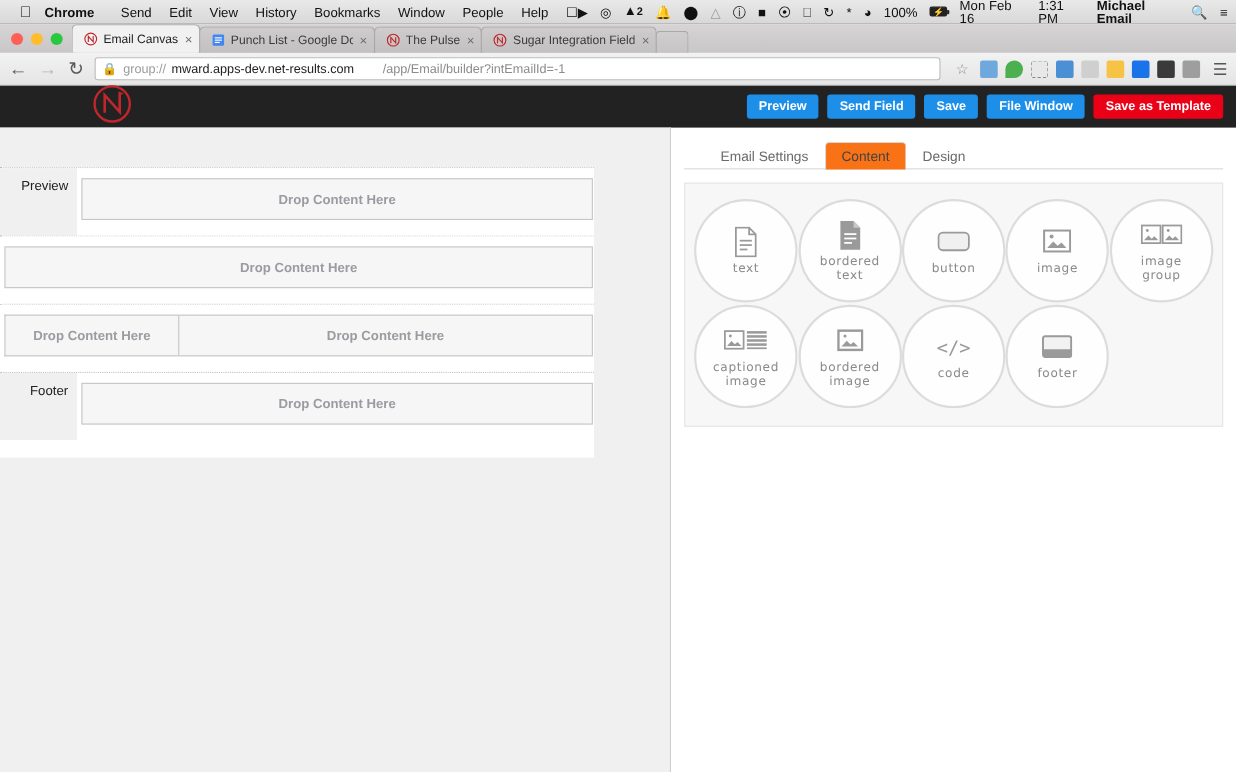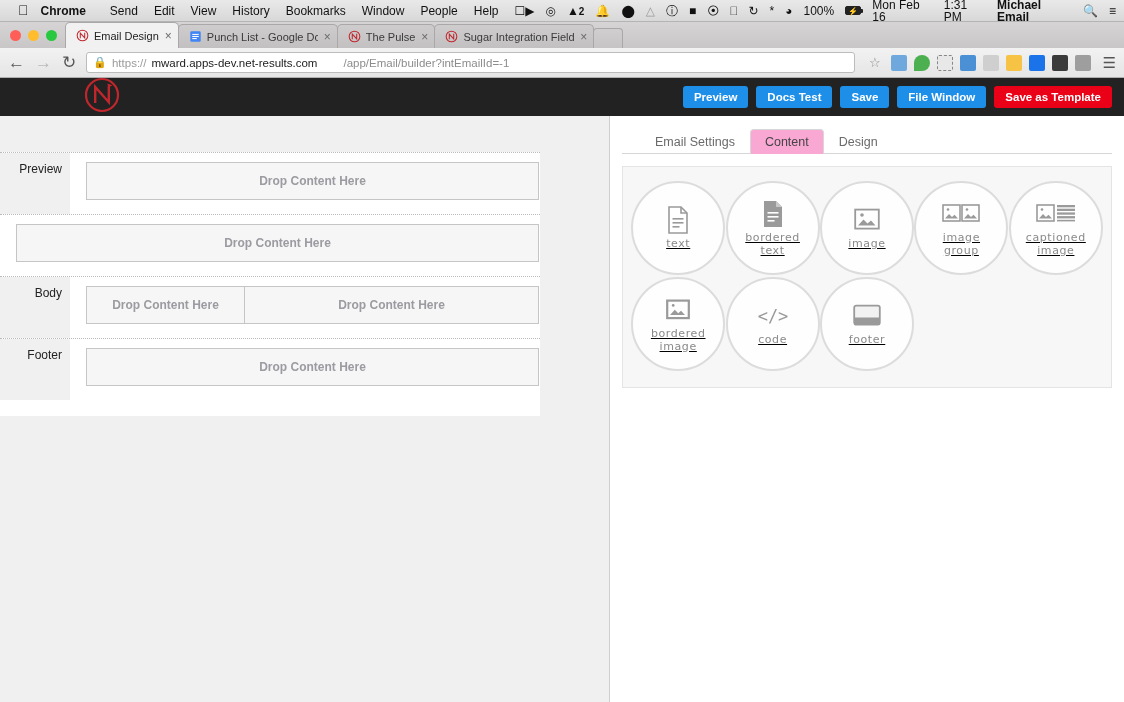--- a/index.html
+++ b/index.html
@@ -200,21 +200,21 @@
     flex: none;
     background: #f0f0f0;
     font-size: 12px;
     color: #222;
     text-align: right;
     padding: 9px 8px 0 0;
     line-height: 1.2;
   }
   .row .zone-wrap {
     flex: 1 1 auto;
-    padding: 9px 0 9px 16px;
+    padding: 9px 0 9px 4px;
     display: flex;
     background: #fff;
   }
   .dropzone {
     background: #f6f6f6;
     border: 1px solid #c5c5c5;
     height: 38px;
     display: flex;
     align-items: center;
     justify-content: center;
@@ -245,37 +245,36 @@
     color: #6a6a6a;
     padding: 5px 14px;
     border: 1px solid transparent;
     border-bottom: none;
     border-radius: 4px 4px 0 0;
     margin-bottom: -1px;
     cursor: pointer;
     white-space: nowrap;
   }
   .ptab.active {
-    background: #f9a8d4;
+    background: #f97316;
     border-color: #d7d7d7;
     color: #444;
   }
 
   .widgetbox {
     margin-top: 12px;
     background: #f7f7f7;
     border: 1px solid #e4e4e4;
     padding: 14px 8px 16px 8px;
   }
   .wgrid {
     display: grid;
     grid-template-columns: repeat(5, 1fr);
     row-gap: 2px;
     justify-items: center;
-    text-decoration: underline;
   }
   .widget {
     width: 94px; height: 94px;
     border: 2px solid #dcdcdc;
     border-radius: 50%;
     background: #fefefe;
     display: flex;
     flex-direction: column;
     align-items: center;
     justify-content: center;
@@ -345,21 +344,21 @@
   </div>
   <div class="tabs">
 
     <div class="tab active">
       <span class="favicon nr-fav">
         <svg width="13" height="13" viewBox="0 0 20 20">
             <circle cx="10" cy="10" r="8.2" fill="none" stroke="#c0272d" stroke-width="1.6"></circle>
             <path d="M6.6 14.2V6.2l6.8 7.6V5.8" fill="none" stroke="#c0272d" stroke-width="1.6"></path>
           </svg>
       </span>
-      <span class="tlabel">Email Design</span>
+      <span class="tlabel">Email Canvas</span>
       <span class="tclose">×</span>
     </div>
 
     <div class="tab">
       <span class="favicon">
         <svg width="13" height="13" viewBox="0 0 20 20">
             <rect x="2" y="2" width="16" height="16" rx="2" fill="#4285f4"></rect>
             <rect x="5" y="6" width="10" height="1.6" fill="#fff"></rect>
             <rect x="5" y="9.2" width="10" height="1.6" fill="#fff"></rect>
             <rect x="5" y="12.4" width="7" height="1.6" fill="#fff"></rect>
@@ -394,21 +393,21 @@
     <div class="tab newtab"></div>
   </div>
 </div>
 
 <div class="omnibar">
   <span class="navbtn">←</span>
   <span class="navbtn dim">→</span>
   <span class="navbtn">↻</span>
   <div class="urlbox" title="Search Google or type a URL">
     <span class="lock">🔒</span>
-    <span>https://</span>
+    <span>group://</span>
       <span class="u-host">mward.apps-dev.net-results.com</span>
       <span class="u-rest">/app/Email/builder?intEmailId=-1</span>
   </div>
   <span class="star">☆</span>
   <div class="exts">
     <span class="ext" style="background:#6fa8dc"></span>
     <span class="ext" style="background:#4caf50;border-radius:50% 50% 50% 0"></span>
     <span class="ext" style="background:#e8e8e8;border:1px dashed #888"></span>
     <span class="ext" style="background:#4b8fd4"></span>
     <span class="ext" style="background:#cfcfcf"></span>
@@ -423,21 +422,21 @@
 <div class="appheader">
   <span class="logo-wrap">
     <svg width="40" height="40" viewBox="0 0 40 40">
       <circle cx="20" cy="20" r="16" fill="none" stroke="#c0272d" stroke-width="2.2"></circle>
       <path d="M13.2 28V12l13.6 15.2V11.2" fill="none" stroke="#c0272d" stroke-width="2.4"></path>
       <path d="M25.4 8.6l5 1.6-4.2 2.6z" fill="#c0272d"></path>
     </svg>
   </span>
   <div class="appbtns">
     <button class="btn">Preview</button>
-    <button class="btn">Docs Test</button>
+    <button class="btn">Send Field</button>
     <button class="btn">Save</button>
     <button class="btn">File Window</button>
     <button class="btn red">Save as Template</button>
   </div>
 </div>
 
 <div class="main">
 
   <div class="leftpane">
     <div class="canvas-rows">
@@ -451,21 +450,20 @@
       </div>
 
       <div class="row">
         <div class="zone-wrap">
           <div class="dropzone">Drop Content Here</div>
           <div class="spacer-r"></div>
         </div>
       </div>
 
       <div class="row">
-        <div class="label">Body</div>
         <div class="zone-wrap">
           <div class="dropzone left-col">Drop Content Here</div>
           <div class="dropzone right-col">Drop Content Here</div>
           <div class="spacer-r"></div>
         </div>
       </div>
 
       <div class="row">
         <div class="label">Footer</div>
         <div class="zone-wrap">
@@ -509,20 +507,28 @@
                 <rect x="6.5" y="12" width="11" height="1.6" fill="#fff"></rect>
                 <rect x="6.5" y="16" width="11" height="1.6" fill="#fff"></rect>
                 <rect x="6.5" y="20" width="7" height="1.6" fill="#fff"></rect>
               </svg>
           </span>
           <span class="wlabel">bordered
 text</span>
         </div>
 
 
+        <div class="widget">
+          <span class="wicon">
+            <svg width="30" height="22" viewBox="0 0 30 22">
+                <rect x="1.2" y="2.5" width="27.6" height="16" rx="4" fill="#f0f0f0" stroke="#9a9a9a" stroke-width="1.6"></rect>
+              </svg>
+          </span>
+          <span class="wlabel">button</span>
+        </div>
 
         <div class="widget">
           <span class="wicon">
             <svg width="26" height="24" viewBox="0 0 26 24">
                 <rect x="1.2" y="1.6" width="23.6" height="19" fill="none" stroke="#9a9a9a" stroke-width="1.8"></rect>
                 <circle cx="8" cy="7" r="1.8" fill="#9a9a9a"></circle>
                 <path d="M4 17.5l5.5-6 4 4 3.5-3 4.5 5z" fill="#9a9a9a"></path>
               </svg>
           </span>
           <span class="wlabel">image</span>

